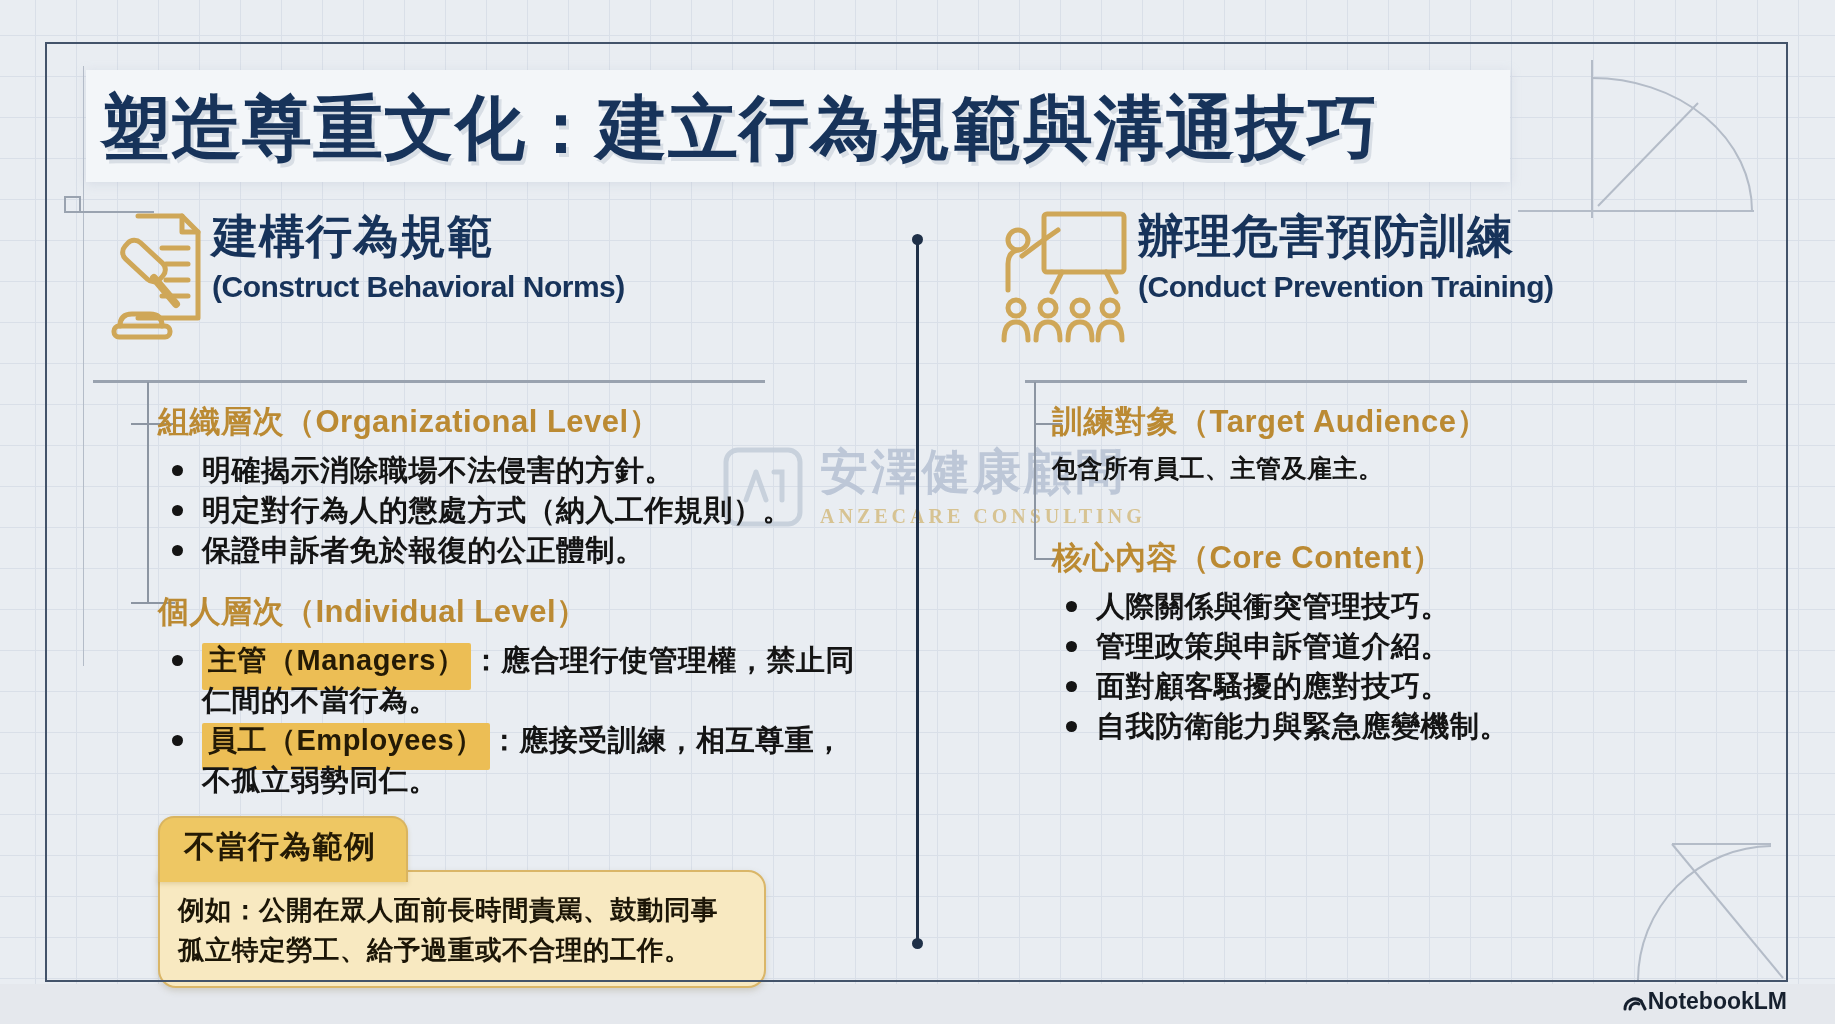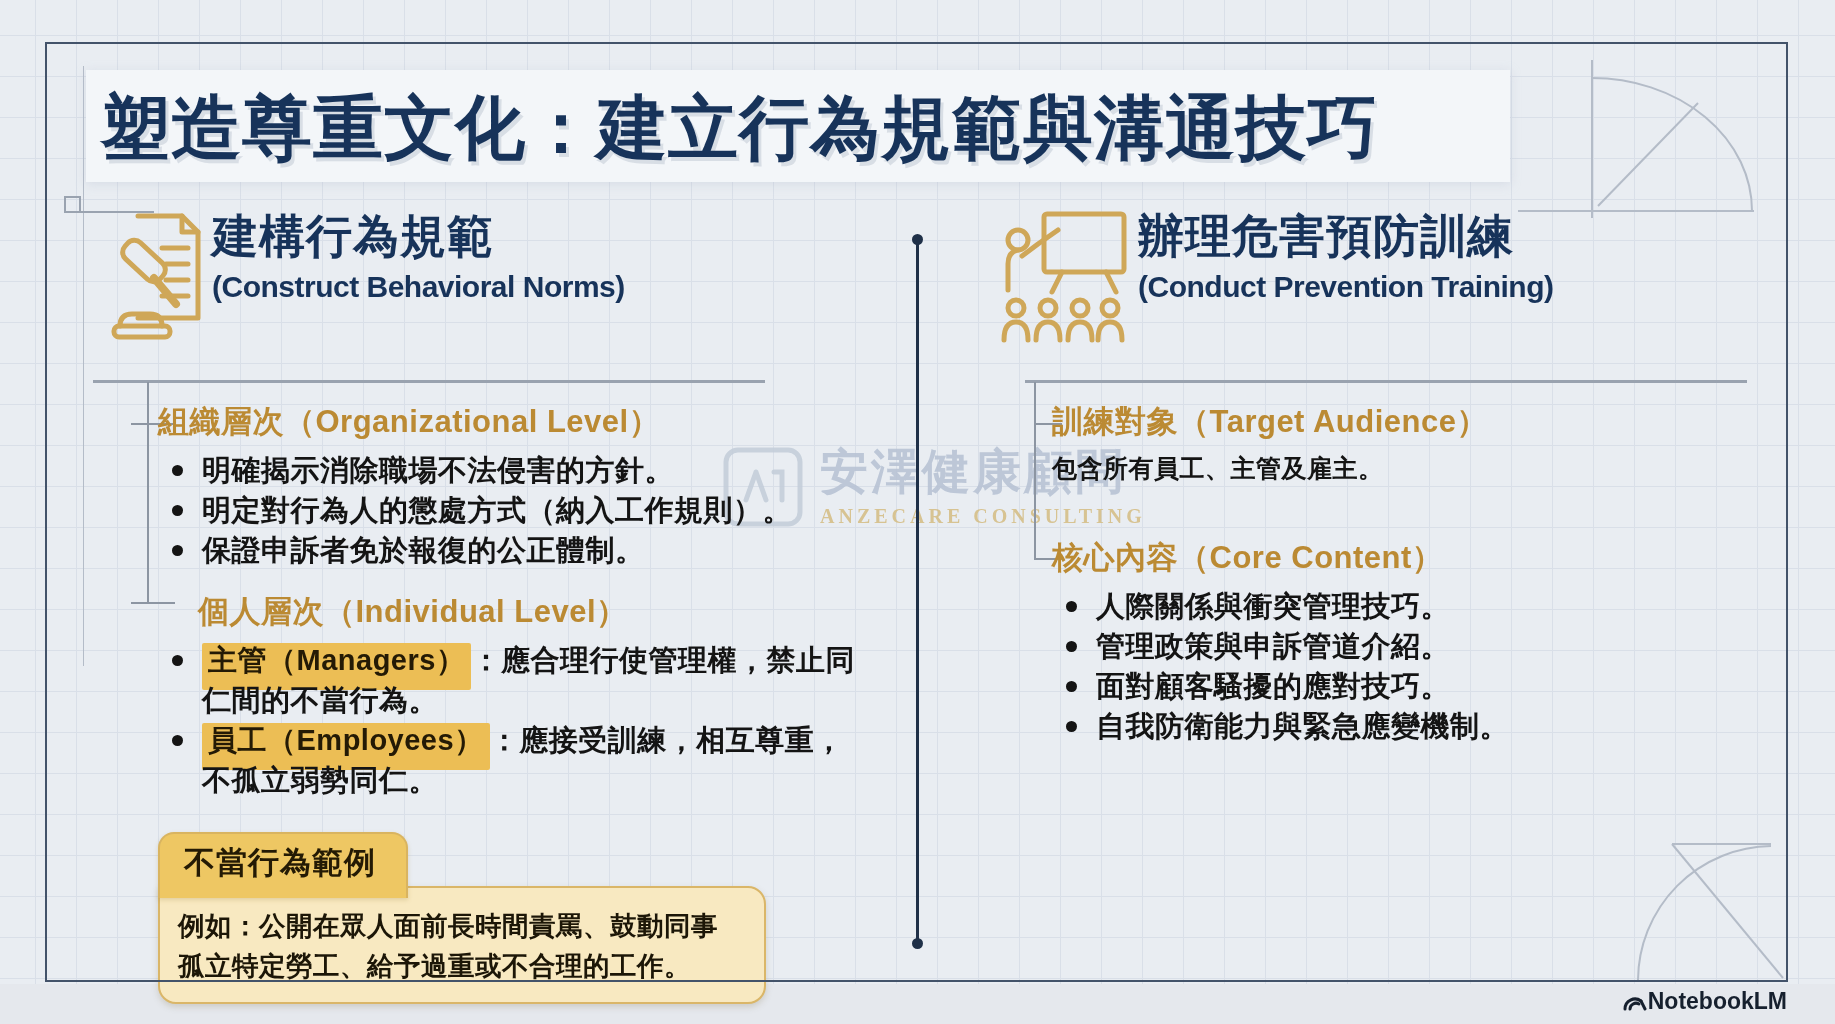--- a/index.html
+++ b/index.html
@@ -85,21 +85,21 @@
   }
   .col li::before {
     content:""; position:absolute; left:14px; top:15px;
     width:11px; height:11px; border-radius:50%; background:#141414;
   }
   .gap-top { margin-top:16px; }
   .gap-top-lg { margin-top:50px; }
   .plain-text { font-size:25px; color:#141414; line-height:40px; margin-top:6px; letter-spacing:0.5px; }
   .hl { background:#ecbe55; padding:1px 6px 14px 6px; color:#241a05; border-radius:2px; }
   
-  .example { margin-top:32px; width:608px; }
+  .example { margin-top:16px; width:608px; }
   .example-tab {
     display:inline-block; position:relative; z-index:2;
     background:#eec763; border:2px solid #d9b460; border-bottom:none;
     border-radius:16px 16px 0 0; padding:8px 30px 14px 24px;
     font-size:31px; color:#241a04; letter-spacing:1px;
     margin-bottom:-12px; margin-left:0px;
     box-shadow:0 2px 4px rgba(160,130,60,.25);
   }
   .example-body {
     position:relative; z-index:1;
@@ -209,21 +209,21 @@
   <div class="conn tick-r2"></div>
 
   <div class="col col-left">
     <h3 class="gold">組織層次（Organizational Level）</h3>
     <ul>
       <li>明確揭示消除職場不法侵害的方針。</li>
       <li>明定對行為人的懲處方式（納入工作規則）。</li>
       <li>保證申訴者免於報復的公正體制。</li>
     </ul>
 
-    <h3 class="gold gap-top" style="margin-top:22px;padding-left:40px;">個人層次（Individual Level）</h3>
+    <h3 class="gold gap-top" style="margin-top:22px;">個人層次（Individual Level）</h3>
     <ul>
       <li><span class="hl">主管（Managers）</span><span>：應合理行使管理權，禁止同仁間的不當行為。</span></li>
       <li><span class="hl">員工（Employees）</span><span>：應接受訓練，相互尊重，不孤立弱勢同仁。</span></li>
     </ul>
 
     <div class="example">
       <div class="example-tab">不當行為範例</div>
       <div class="example-body">例如：公開在眾人面前長時間責罵、鼓動同事孤立特定勞工、給予過重或不合理的工作。</div>
     </div>
   </div>

